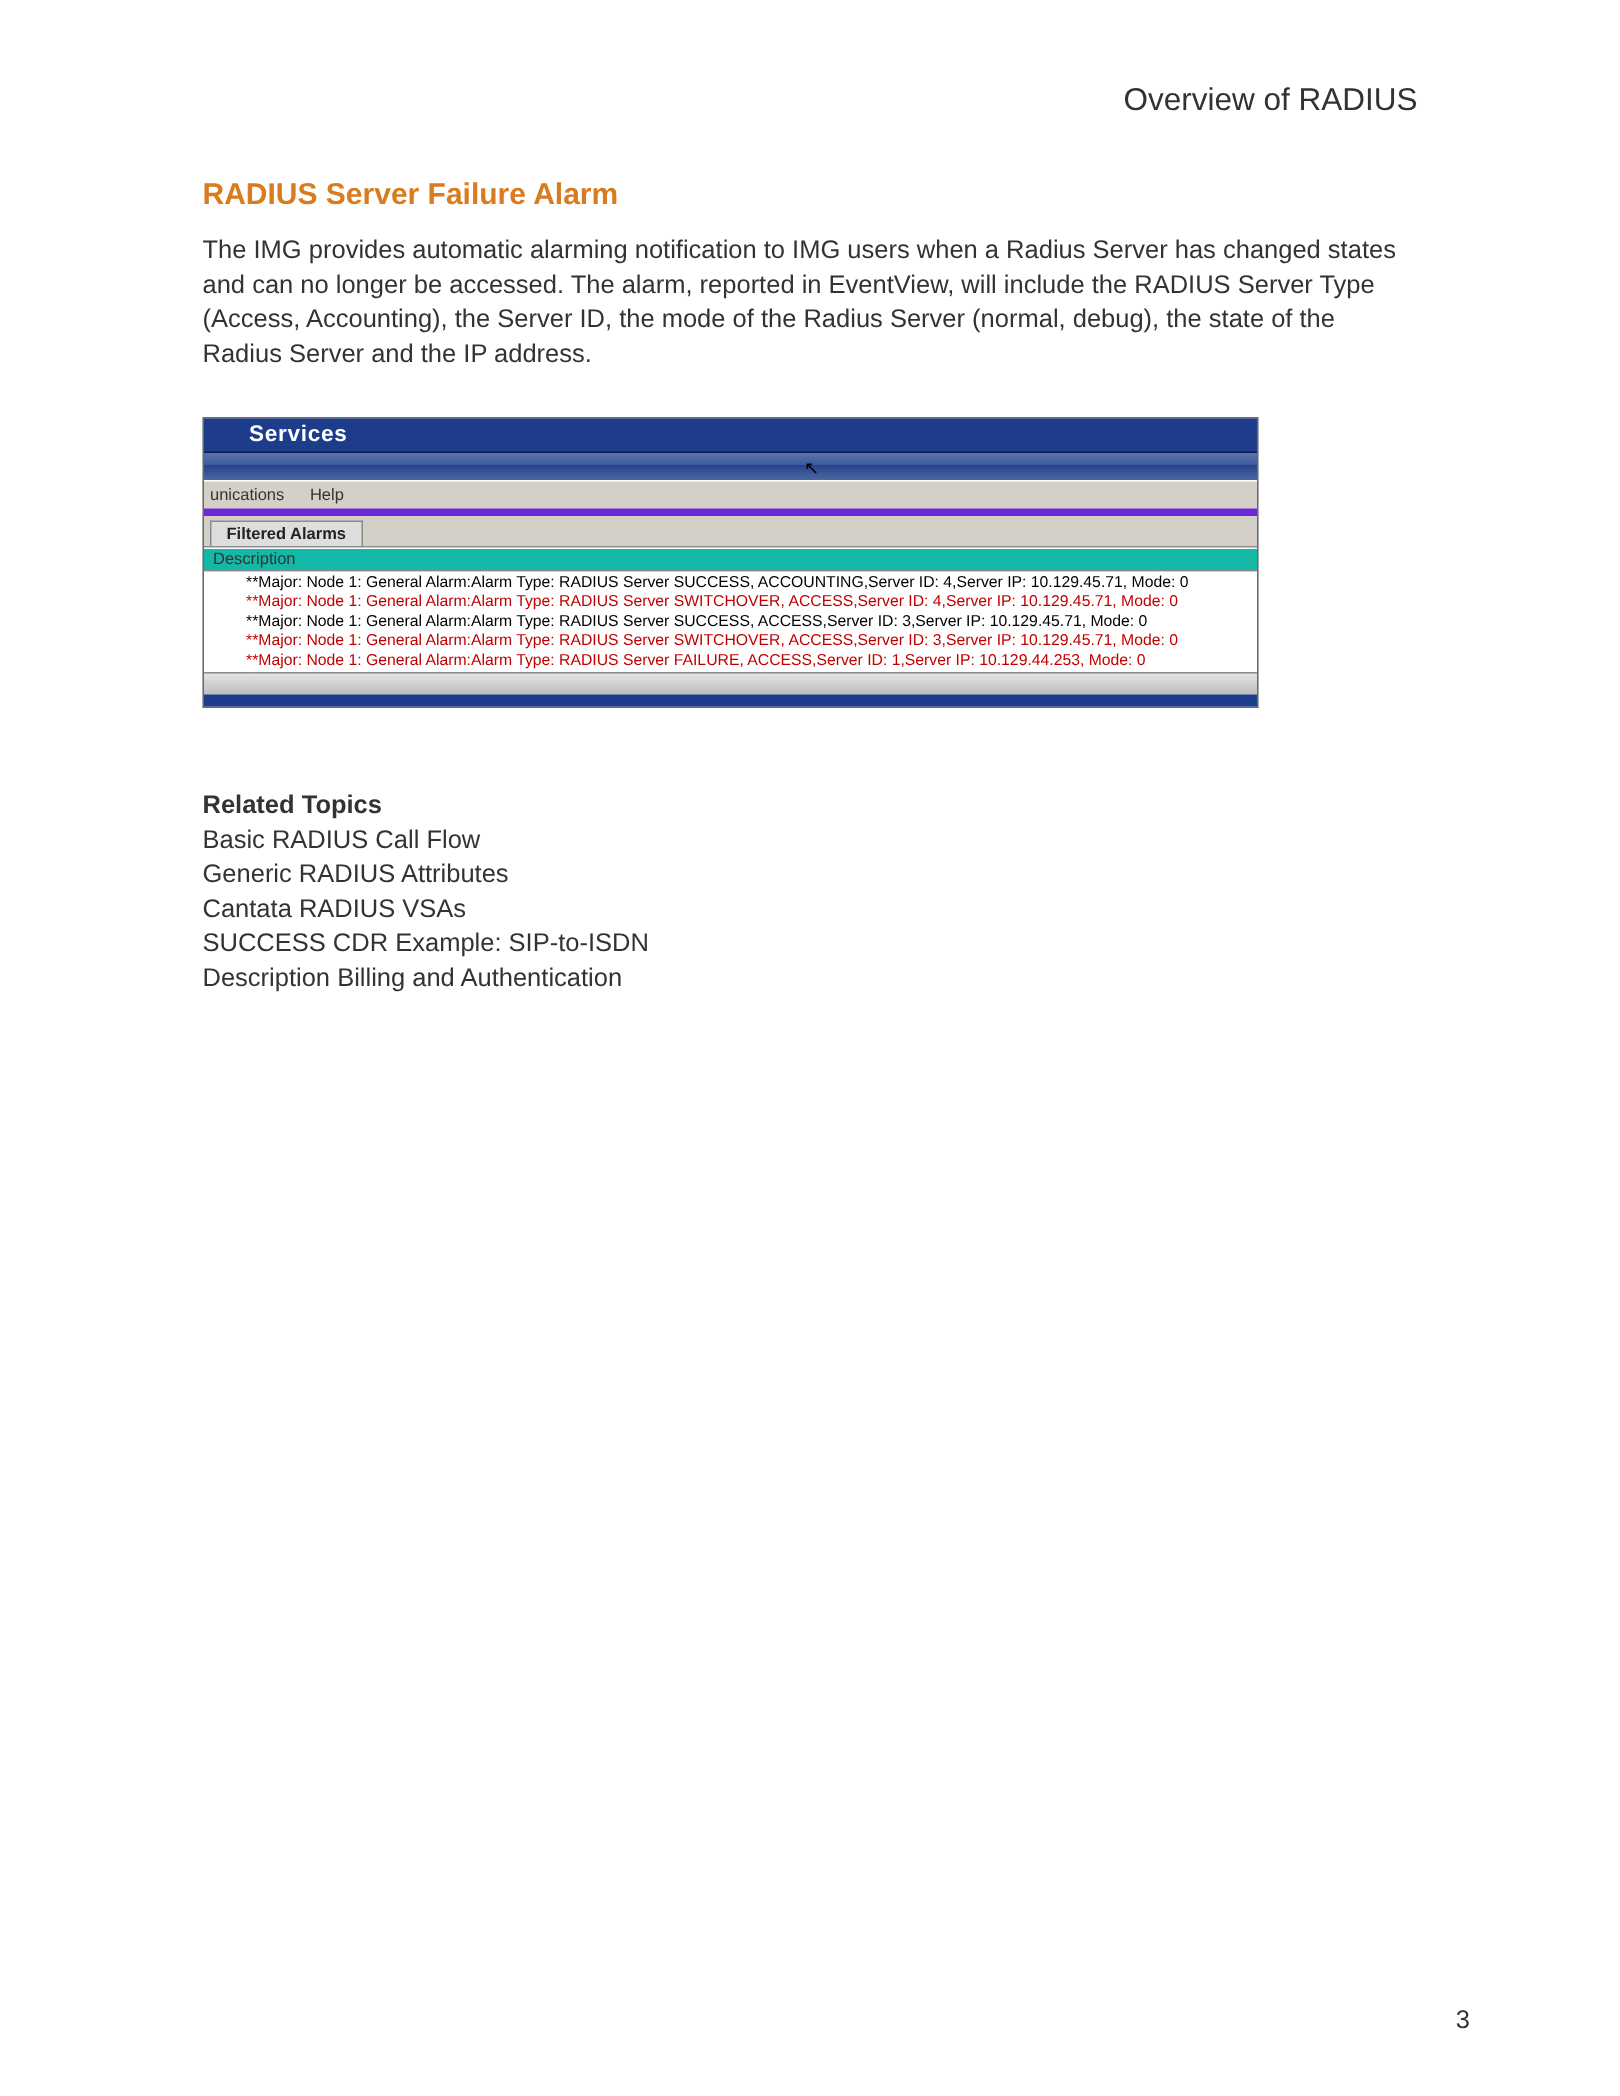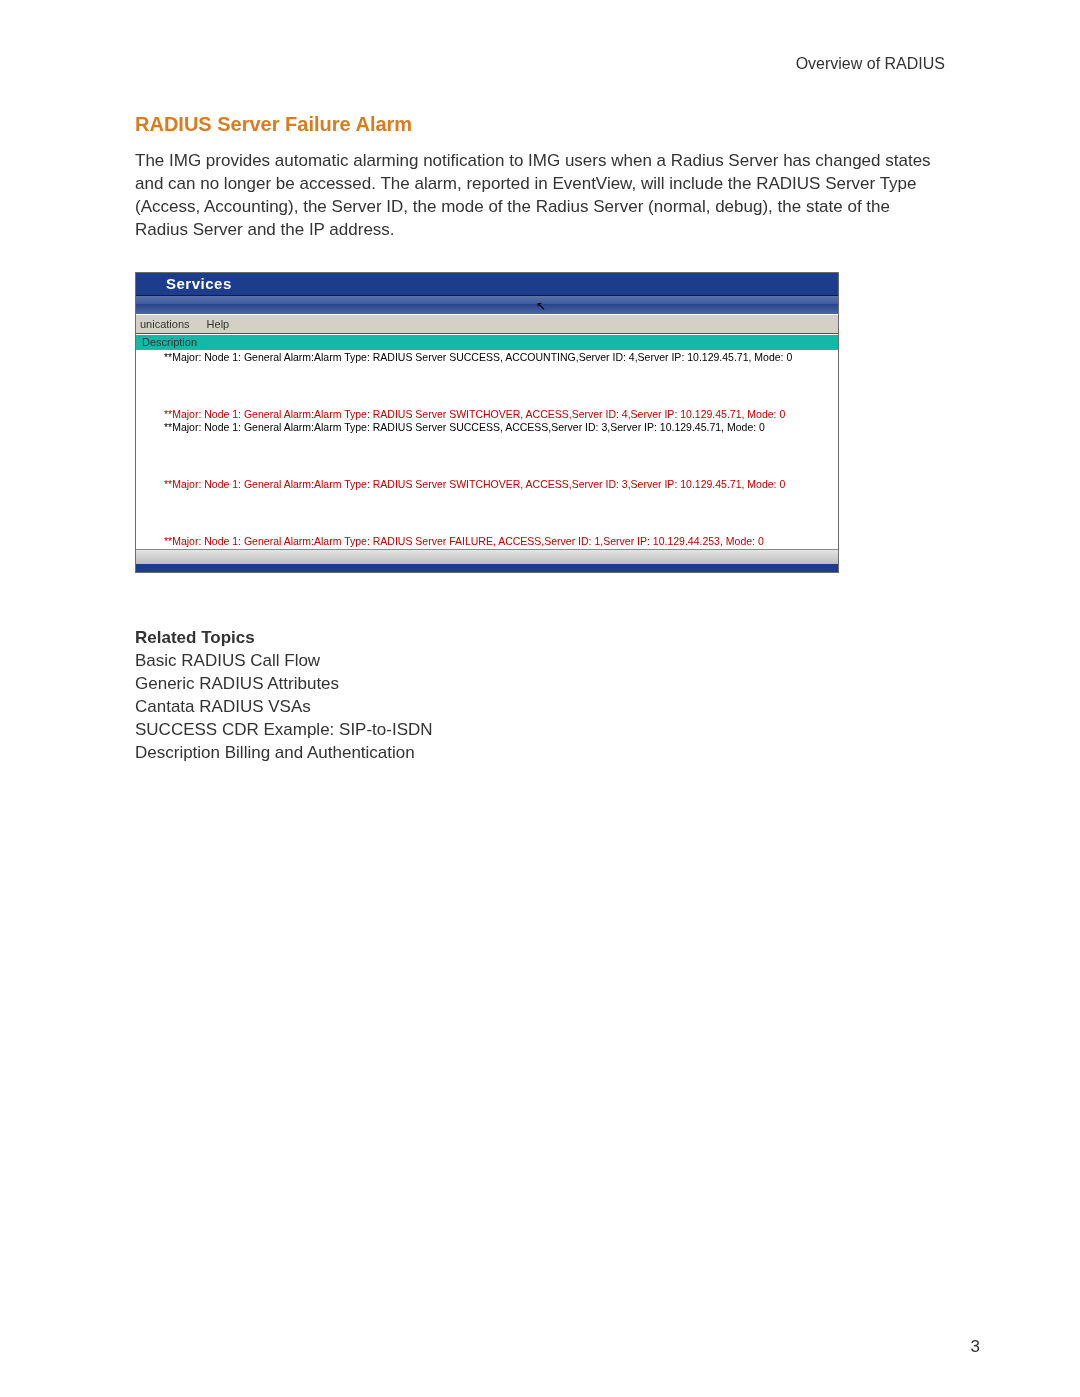--- a/index.html
+++ b/index.html
@@ -11,21 +11,21 @@
   }
   .page {
     width: 1080px;
     height: 1397px;
     position: relative;
     box-sizing: border-box;
     padding: 55px 135px 0 135px;
   }
   .header-right {
     text-align: right;
-    font-size: 16px;
+    font-size: 21px;
     color: #333333;
     margin-bottom: 40px;
   }
   .section-title {
     color: #d97b1f;
     font-weight: bold;
     font-size: 20px;
     margin: 0 0 14px 0;
   }
   .body-text {
@@ -61,21 +61,21 @@
     left: 400px;
     top: 3px;
     font-size: 12px;
     color: #000;
   }
   .menubar {
     background: #d4d0c8;
     font-size: 11px;
     padding: 3px 4px;
     border-top: 1px solid #ffffff;
-    border-bottom: 1px solid #6d28d9;
+    border-bottom: 5px solid #6d28d9;
   }
   .menubar span {
     margin-right: 14px;
   }
   .tabrow {
     background: #d4d0c8;
     padding: 2px 4px 0 4px;
     border-bottom: 1px solid #8a8a8a;
   }
   .tab {
@@ -99,21 +99,21 @@
     background: #ffffff;
     font-size: 10.5px;
     line-height: 1.25;
     padding: 1px 0 1px 28px;
   }
   .alarm-line {
     white-space: nowrap;
     overflow: hidden;
   }
   .alarm-black { color: #000000; }
-  .alarm-red { color: #c00000; margin-top: 44px; }
+  .alarm-red { color: #c00000; }
   .bottombar {
     height: 14px;
     background: linear-gradient(#e4e4e4, #bdbdbd);
     border-top: 1px solid #8a8a8a;
   }
   .bluefoot {
     height: 8px;
     background: #1d3c8c;
   }
 
@@ -146,20 +146,23 @@
 
   <div class="shot">
     <div class="titlebar">Services</div>
     <div class="gradbar">
       <span class="cursor-icon">↖</span>
     </div>
     <div class="menubar">
       <span>unications</span>
       <span>Help</span>
     </div>
+    <div class="tabrow">
+      <span class="tab">Filtered Alarms</span>
+    </div>
     <div class="colhead">Description</div>
     <div class="alarms">
       <div class="alarm-line alarm-black">**Major: Node 1: General Alarm:Alarm Type: RADIUS Server SUCCESS, ACCOUNTING,Server ID: 4,Server IP: 10.129.45.71, Mode: 0</div>
       <div class="alarm-line alarm-red">**Major: Node 1: General Alarm:Alarm Type: RADIUS Server SWITCHOVER, ACCESS,Server ID: 4,Server IP: 10.129.45.71, Mode: 0</div>
       <div class="alarm-line alarm-black">**Major: Node 1: General Alarm:Alarm Type: RADIUS Server SUCCESS, ACCESS,Server ID: 3,Server IP: 10.129.45.71, Mode: 0</div>
       <div class="alarm-line alarm-red">**Major: Node 1: General Alarm:Alarm Type: RADIUS Server SWITCHOVER, ACCESS,Server ID: 3,Server IP: 10.129.45.71, Mode: 0</div>
       <div class="alarm-line alarm-red">**Major: Node 1: General Alarm:Alarm Type: RADIUS Server FAILURE, ACCESS,Server ID: 1,Server IP: 10.129.44.253, Mode: 0</div>
     </div>
     <div class="bottombar"></div>
     <div class="bluefoot"></div>

